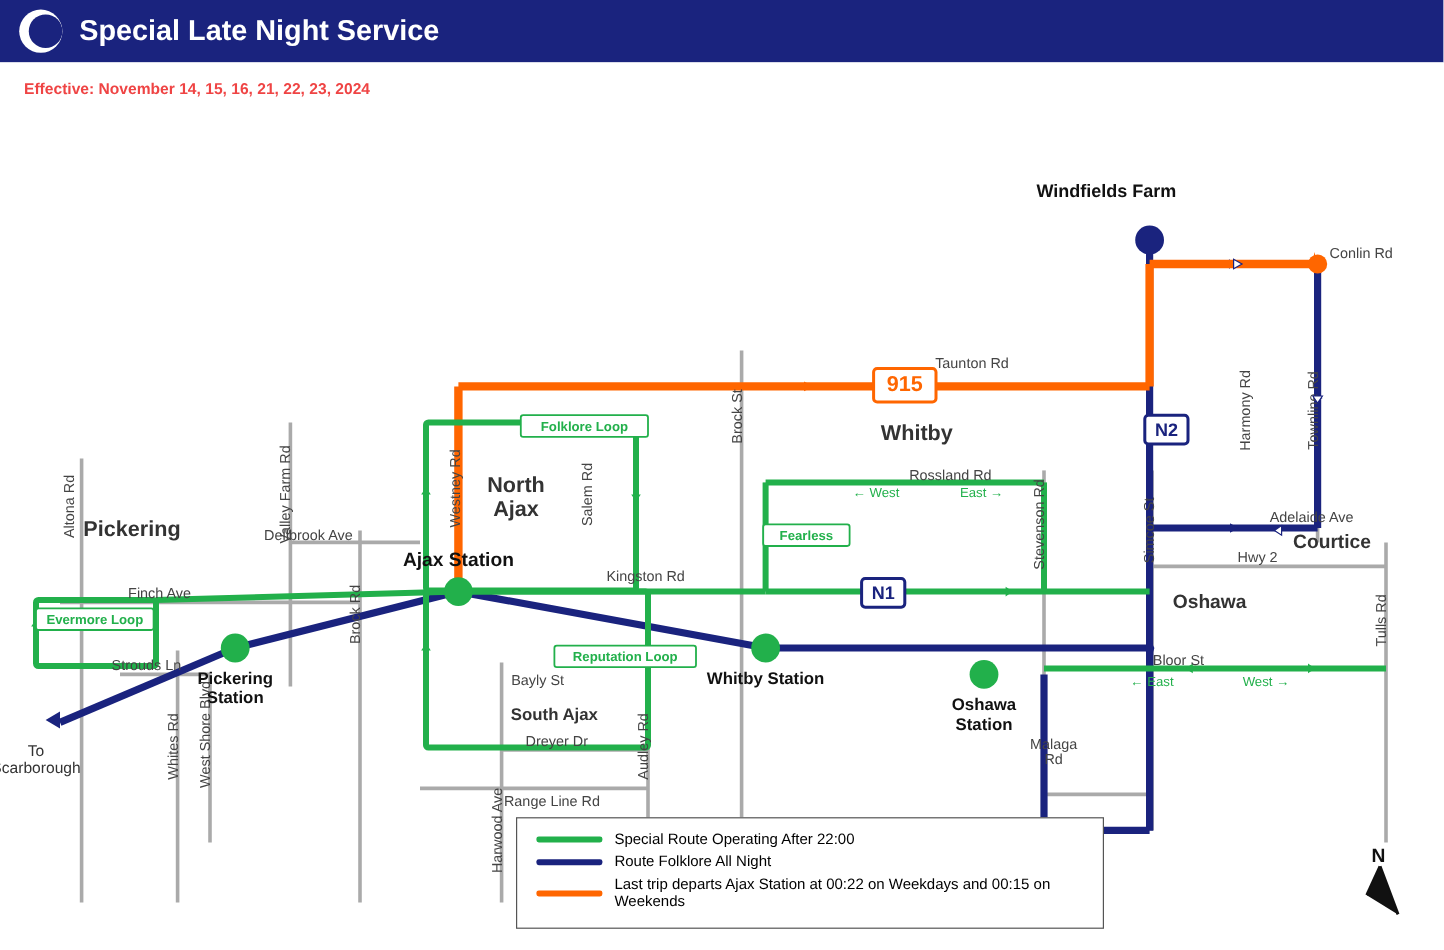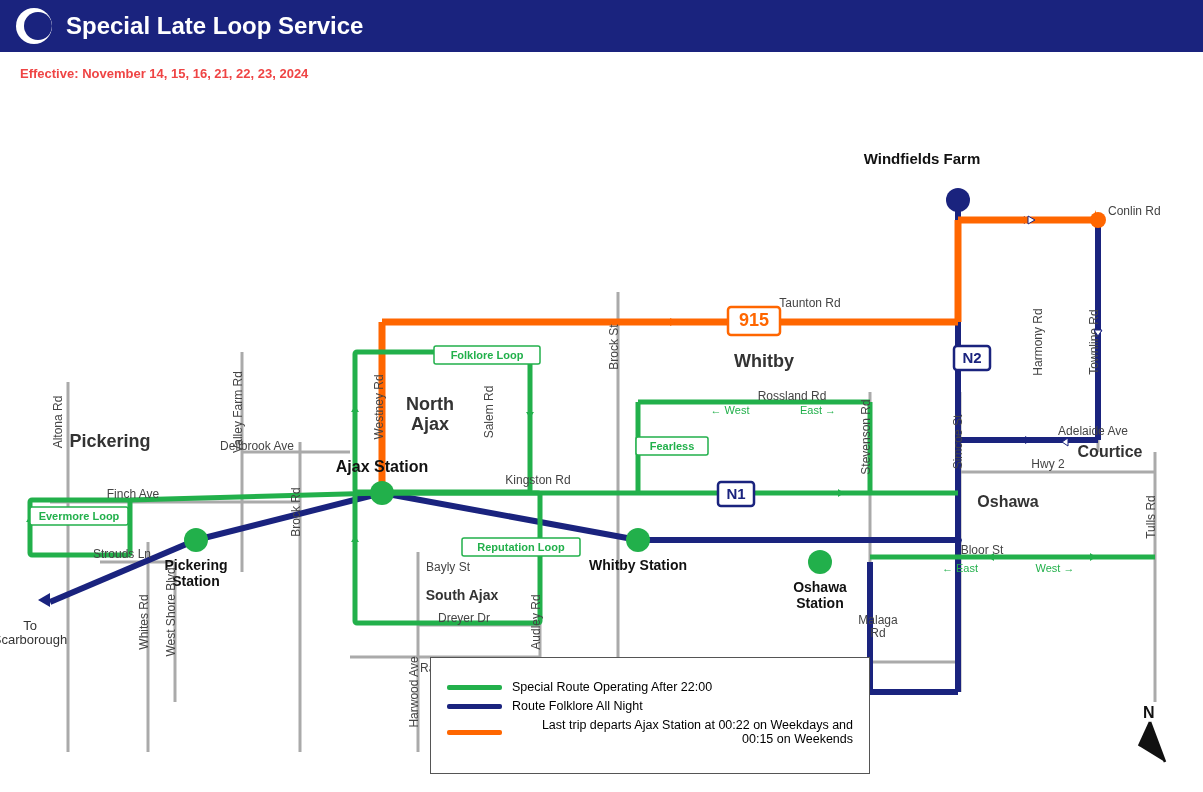--- a/index.html
+++ b/index.html
@@ -59,23 +59,22 @@
       height: 740px;
     }
 
     
     #legend {
       position: absolute;
       bottom: 18px;
       left: 430px;
       border: 1.5px solid #555;
       background: #fff;
-      padding: 22px 16px;
-      width: 440px;
-      text-align: right;
+      padding: 10px 16px;
+      width: 490px;
     }
     .legend-item {
       display: flex;
       align-items: center;
       gap: 10px;
       margin-bottom: 5px;
       font-size: 12.5px;
     }
     .legend-line {
       width: 55px;
@@ -97,21 +96,21 @@
       font-weight: bold;
       font-size: 15px;
       text-align: center;
     }
   </style>
 </head>
 <body>
 
 <div id="header">
   <div class="moon-icon"></div>
-  <h1>Special Late Loop Service</h1>
+  <h1>Special Late Night Service</h1>
 </div>
 
 <div id="map-area">
   <div class="effective-text">Effective: November 14, 15, 16, 21, 22, 23, 2024</div>
 
   <svg id="map-svg">
 
     <line x1="68" y1="330" x2="68" y2="700" stroke="#aaa" stroke-width="3"></line>
 
     <line x1="148" y1="490" x2="148" y2="700" stroke="#aaa" stroke-width="3"></line>

